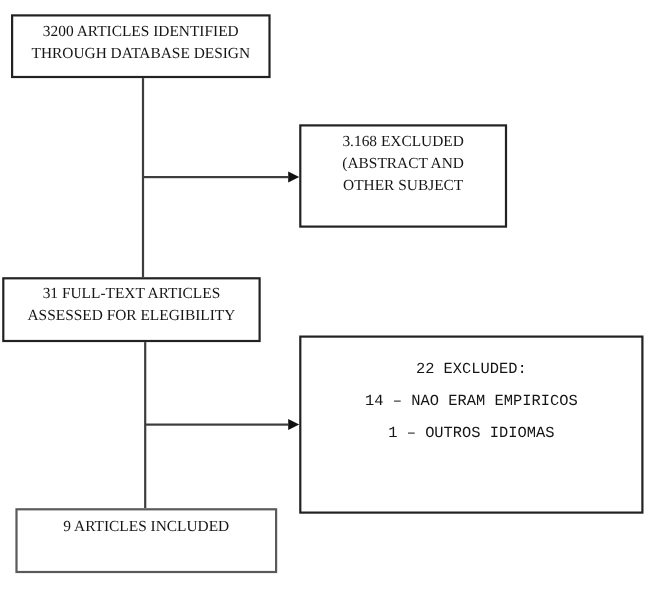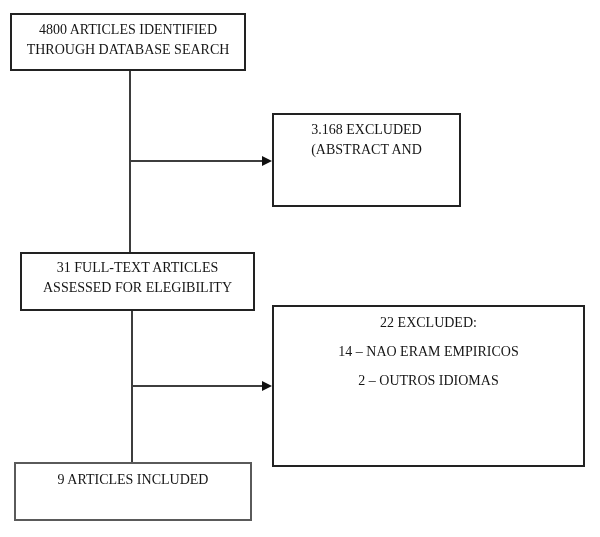--- a/index.html
+++ b/index.html
@@ -20,22 +20,22 @@
     position: absolute;
     box-sizing: border-box;
     border: 2px solid #222222;
     background: #ffffff;
     text-align: center;
     font-size: 14px;
     line-height: 20px;
   }
   #box-identified      { left: 10px;  top: 13px;  width: 236px; height: 58px;  padding-top: 5px; }
   #box-excluded-dup    { left: 272px; top: 113px; width: 189px; height: 94px;  padding-top: 5px; }
-  #box-fulltext        { left: 20px;  top: 252px; width: 235px; height: 59px;  padding-top: 4px; }
-  #box-excluded-other  { left: 272px; top: 305px; width: 313px; height: 162px; padding-top: 8px; line-height: 15px; }
+  #box-fulltext        { left: 2px;  top: 252px; width: 235px; height: 59px;  padding-top: 4px; }
+  #box-excluded-other  { left: 272px; top: 305px; width: 313px; height: 162px; padding-top: 22px; line-height: 15px; font-family: Liberation Mono, monospace; }
   #box-included        { left: 14px;  top: 462px; width: 238px; height: 59px;  padding-top: 6px; border-color: #5a5a5a; }
 
   #box-excluded-other p {
     margin: 0 0 14px 0;
     line-height: 15px;
   }
 
   .vline {
     position: absolute;
     width: 2px;
@@ -62,47 +62,48 @@
   }
   #arrowhead1 { left: 262px; top: 156px; }
   #arrowhead2 { left: 262px; top: 381px; }
 </style>
 </head>
 <body>
 
 <div class="canvas">
 
   <div class="fbox" id="box-identified">
-    <div>4800 ARTICLES IDENTIFIED</div>
-    <div>THROUGH DATABASE SEARCH</div>
+    <div>3200 ARTICLES IDENTIFIED</div>
+    <div>THROUGH DATABASE DESIGN</div>
   </div>
 
   <div class="vline" id="vline1"></div>
 
   <div class="hline" id="harrow1"></div>
   <div class="arrowhead" id="arrowhead1"></div>
 
   <div class="fbox" id="box-excluded-dup">
     <div>3.168 EXCLUDED</div>
     <div>(ABSTRACT AND</div>
+    <div>OTHER SUBJECT</div>
   </div>
 
   <div class="fbox" id="box-fulltext">
     <div>31 FULL-TEXT ARTICLES</div>
     <div>ASSESSED FOR ELEGIBILITY</div>
   </div>
 
   <div class="vline" id="vline2"></div>
 
   <div class="hline" id="harrow2"></div>
   <div class="arrowhead" id="arrowhead2"></div>
 
   <div class="fbox" id="box-excluded-other">
     <p>22 EXCLUDED:</p>
     <p>14 – NAO ERAM EMPIRICOS</p>
-    <p>2 – OUTROS IDIOMAS</p>
+    <p>1 – OUTROS IDIOMAS</p>
   </div>
 
   <div class="fbox" id="box-included">
     <div>9 ARTICLES INCLUDED</div>
   </div>
 
 </div>
 
 </body></html>

